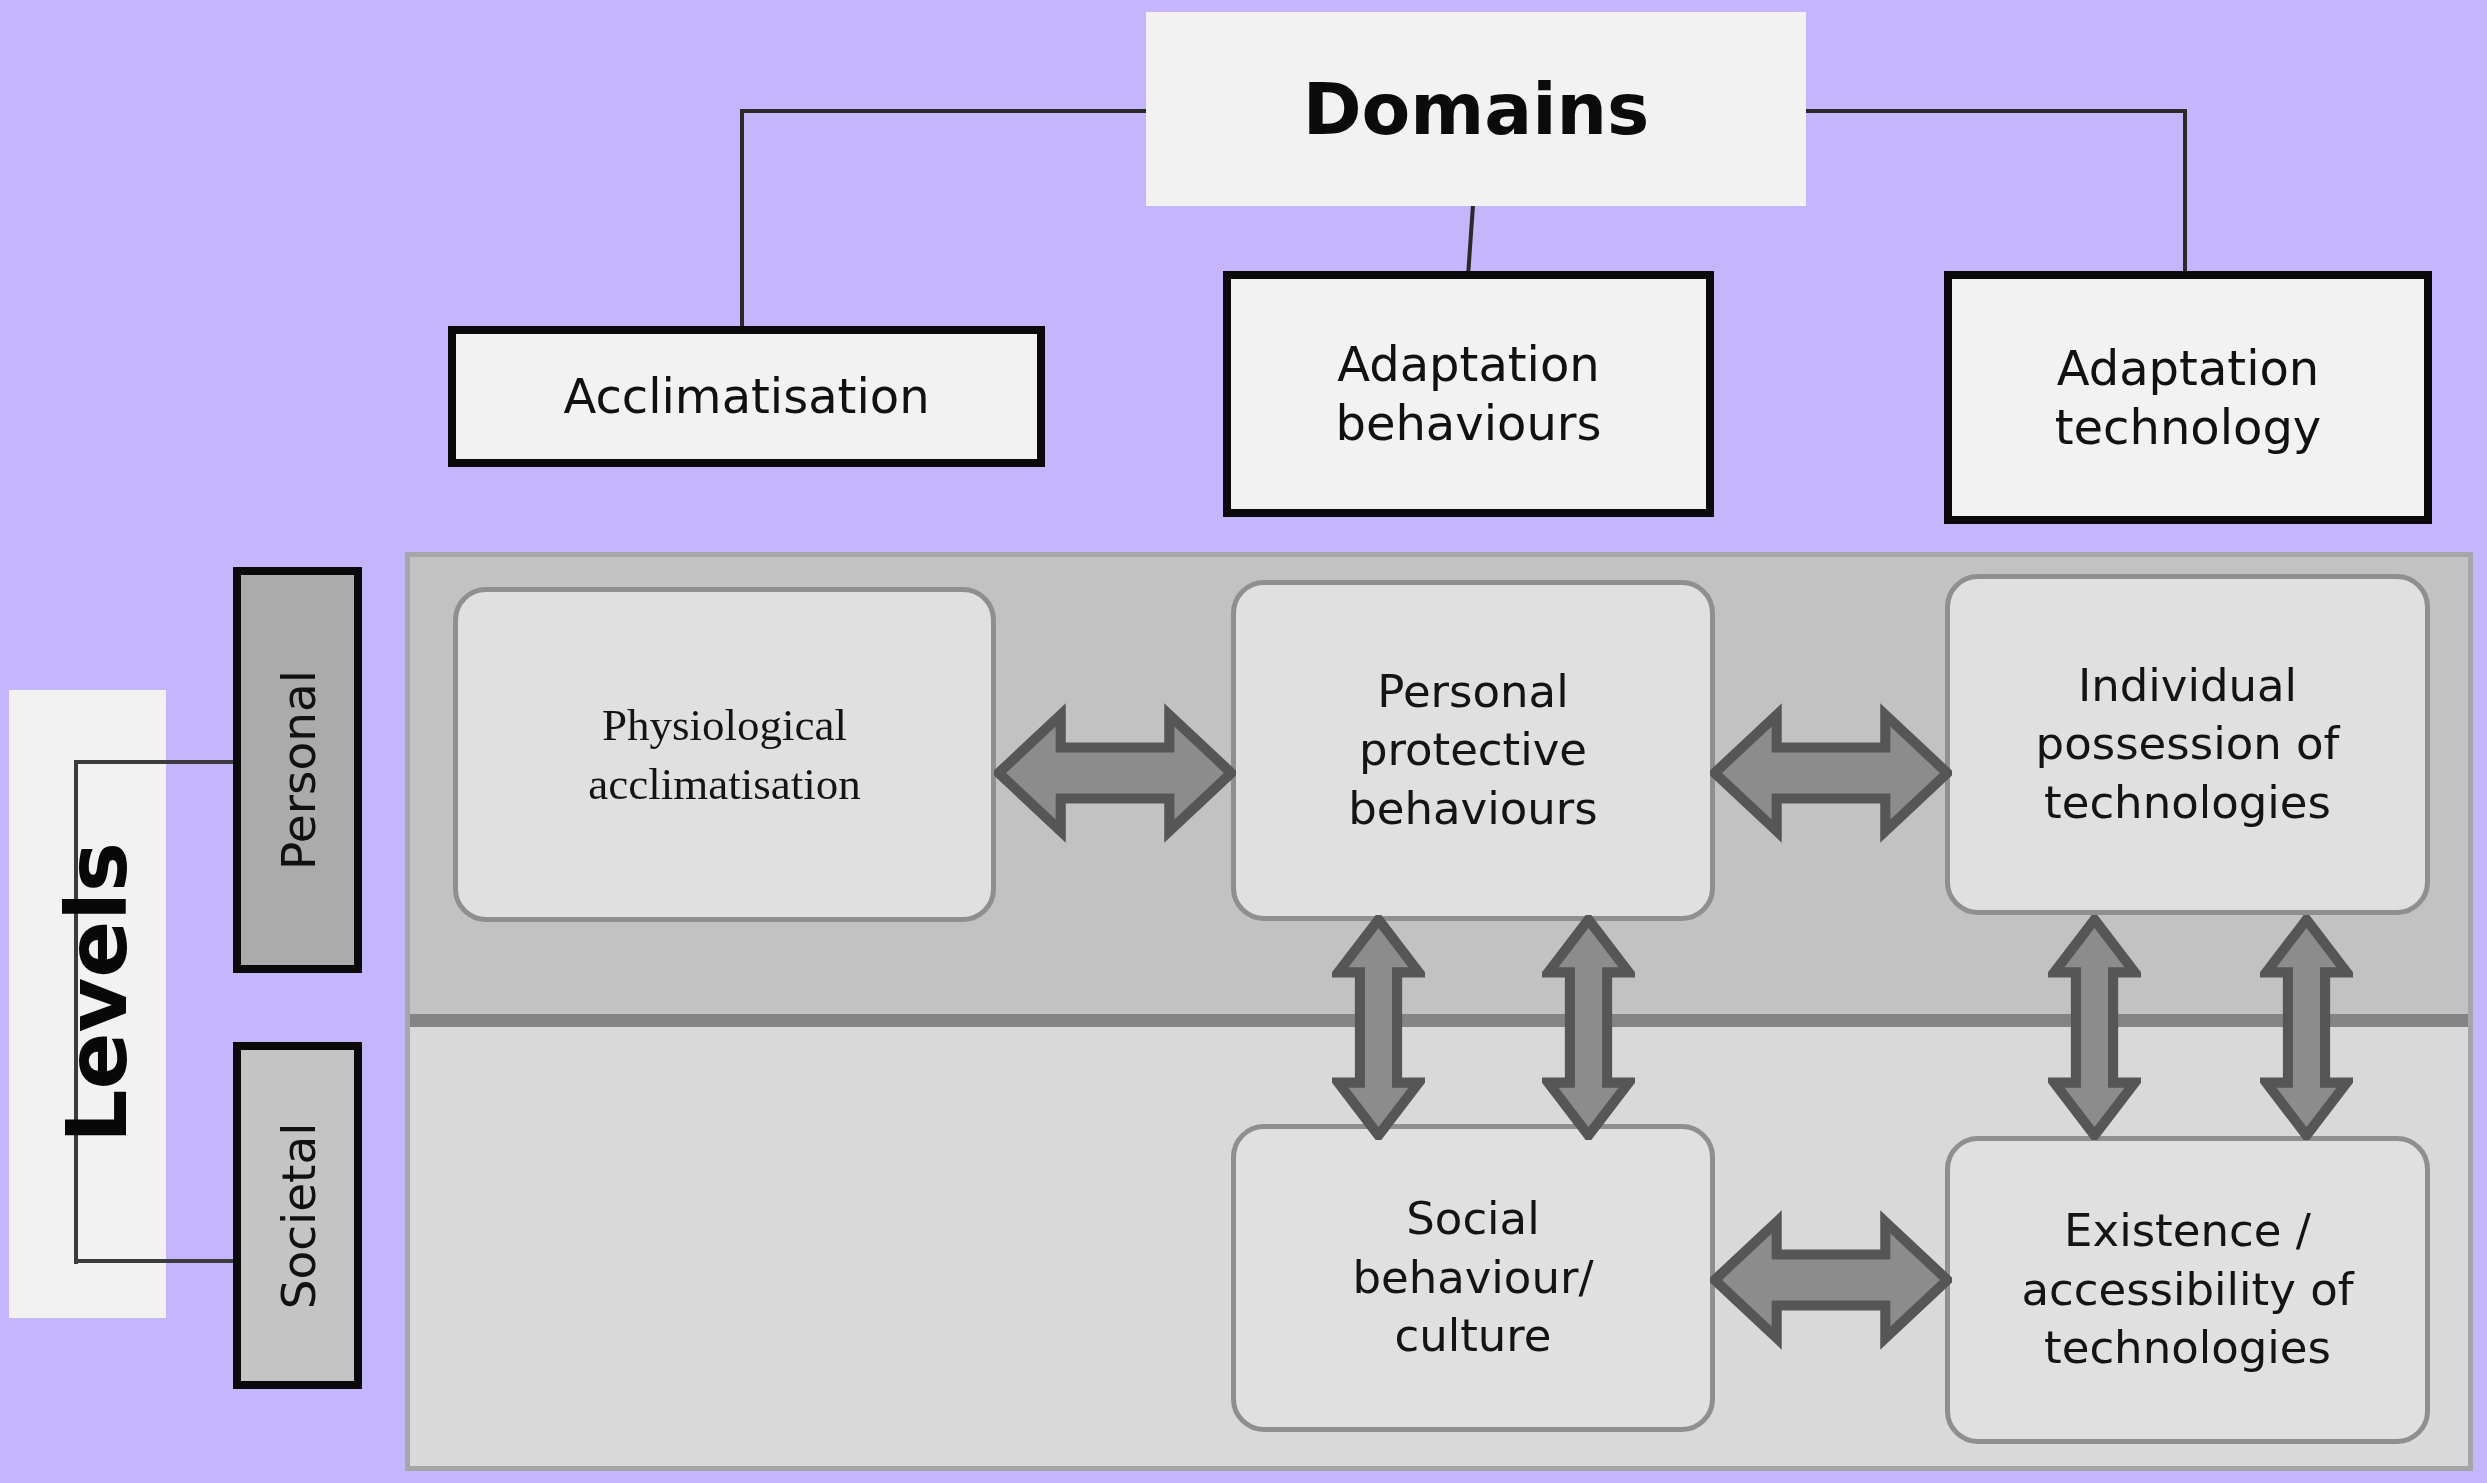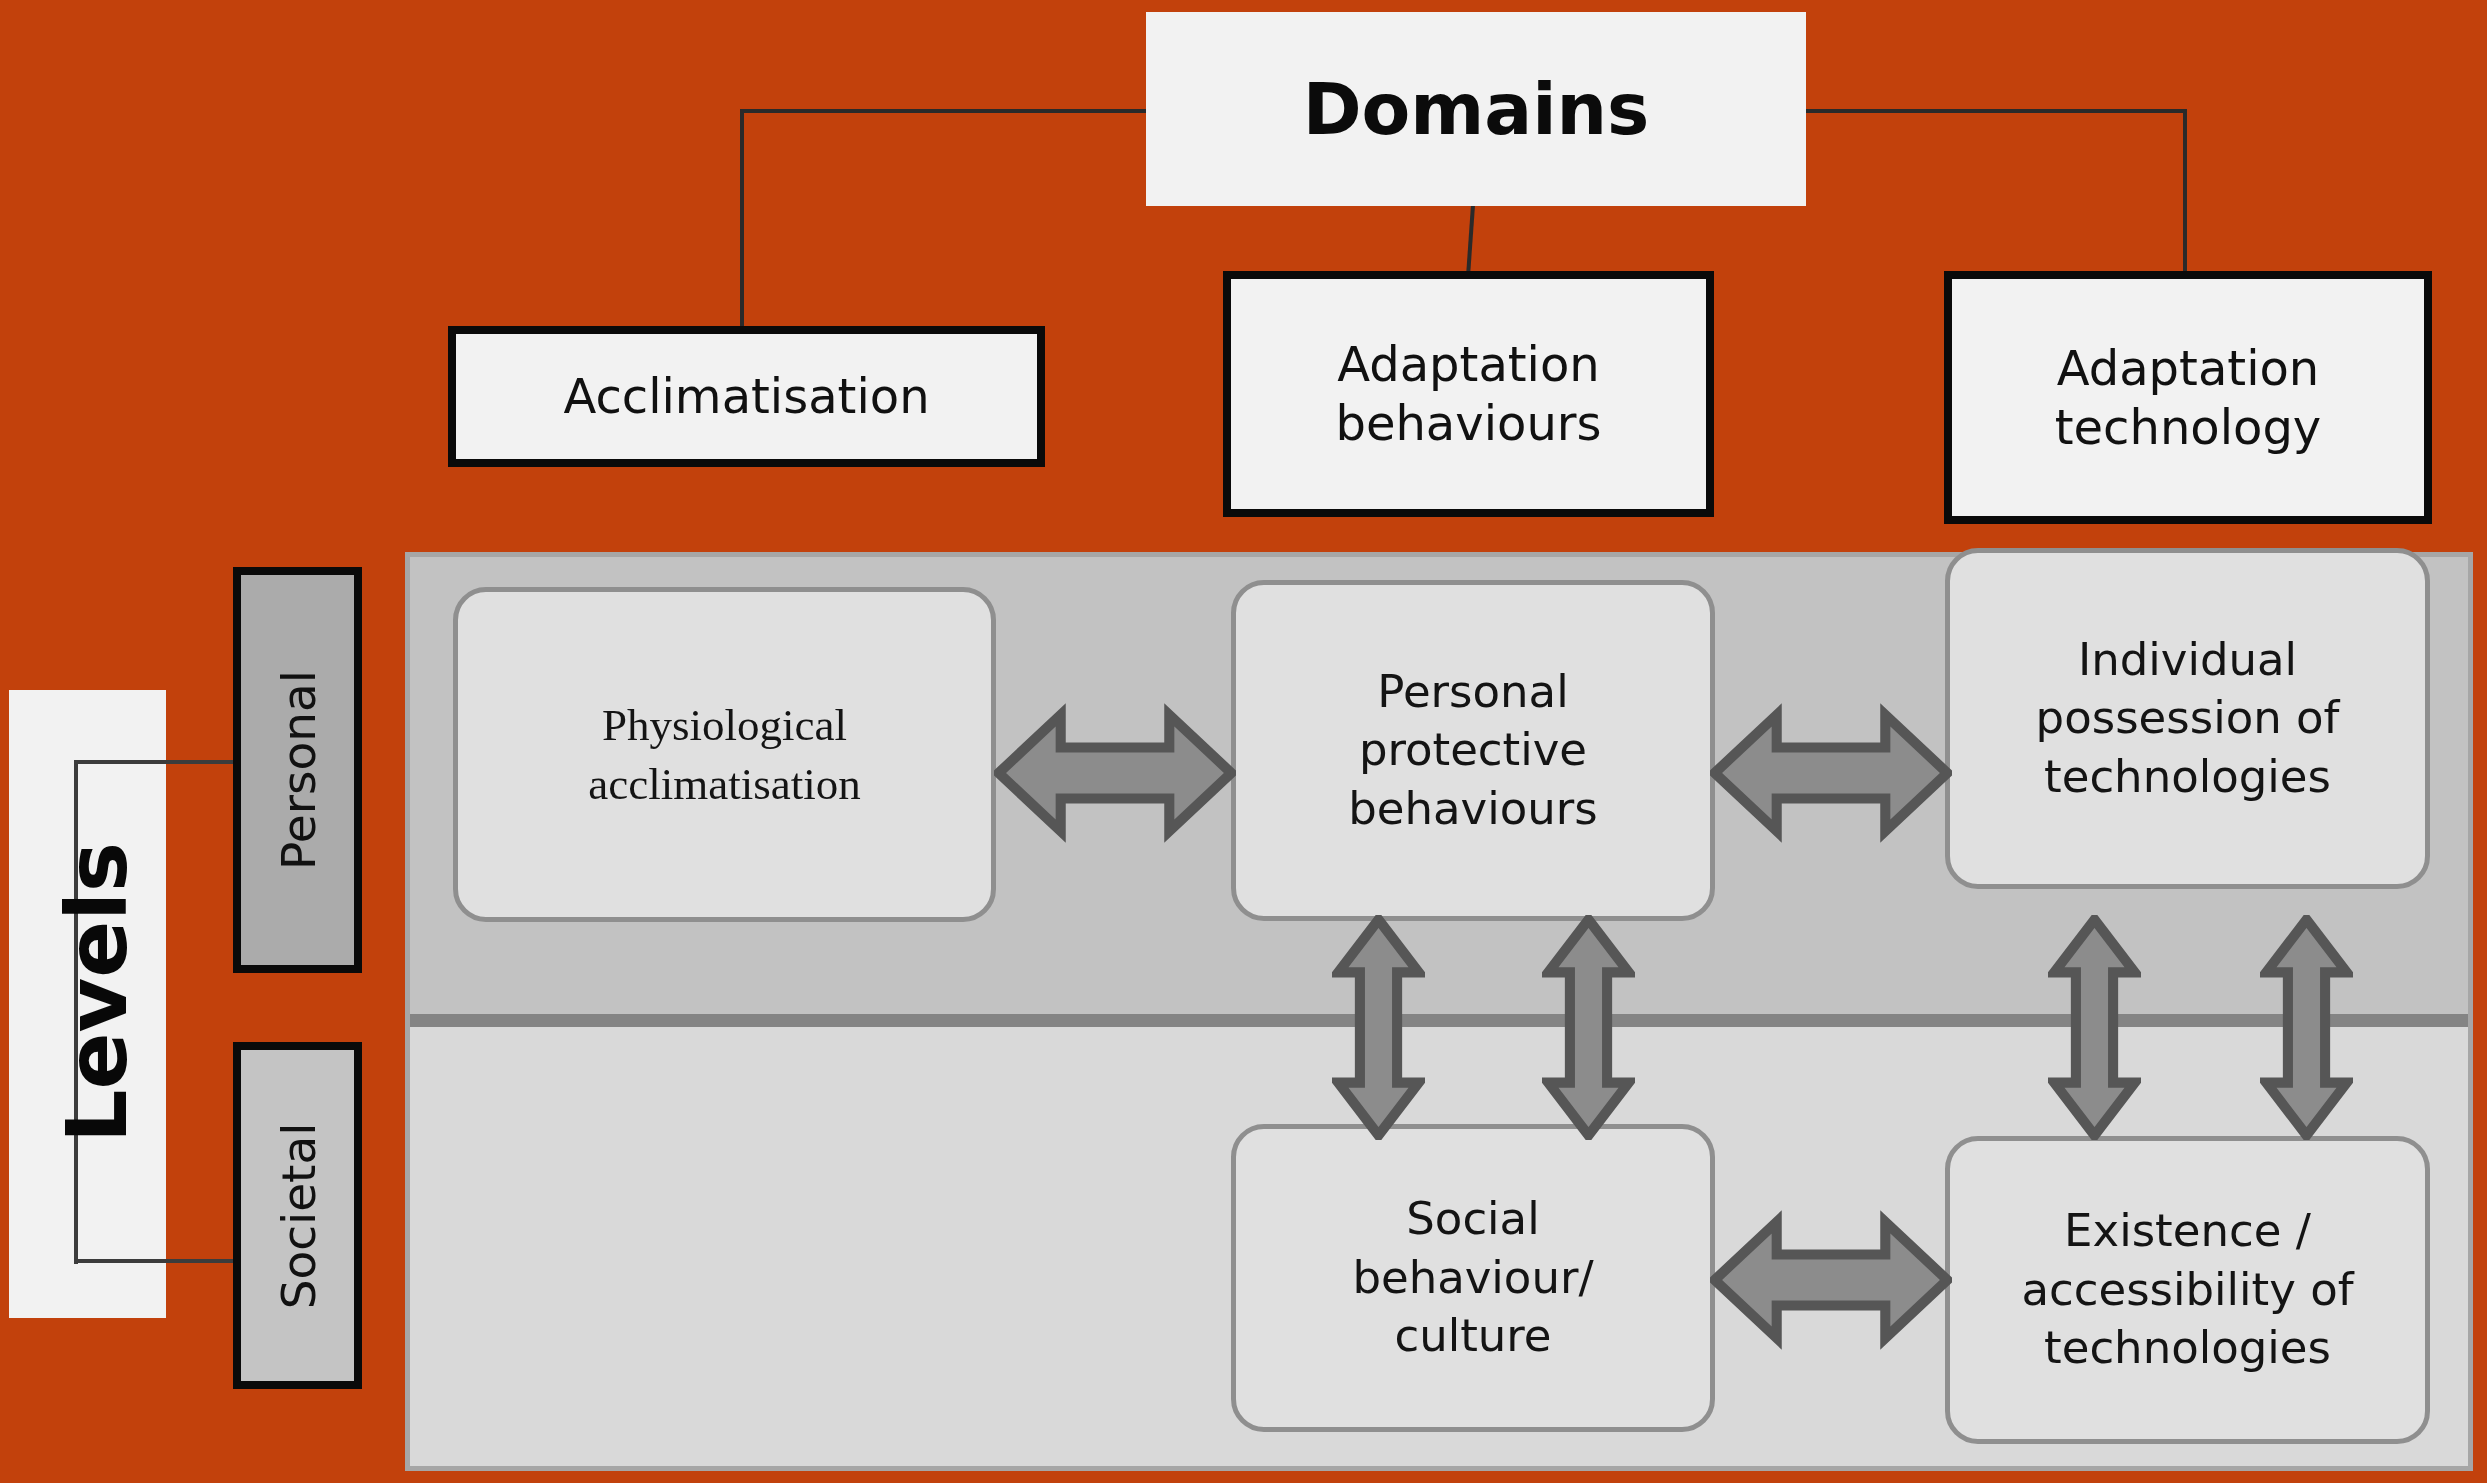--- a/index.html
+++ b/index.html
@@ -4,21 +4,21 @@
 <style>
   html, body {
     margin: 0;
     padding: 0;
     background: #ffffff;
   }
   #stage {
     position: relative;
     width: 2487px;
     height: 1483px;
-    background: #c2410c;
+    background: #c4b5fd;
     font-family: "DejaVu Sans", sans-serif;
     overflow: hidden;
   }
 
   
   .domains-box {
     position: absolute;
     left: 1146px;
     top: 12.4px;
     width: 660px;
@@ -149,21 +149,21 @@
     align-items: center;
     justify-content: center;
     text-align: center;
     font-size: 45px;
     line-height: 1.30;
     color: #141414;
     z-index: 5;
   }
   #node-phys     { left: 453px;  top: 587px;  width: 543px; height: 335px; font-family: Liberation Serif, serif; }
   #node-ppb      { left: 1231px; top: 580px;  width: 484px; height: 341px; }
-  #node-ipt      { left: 1945px; top: 548px;  width: 485px; height: 341px; }
+  #node-ipt      { left: 1945px; top: 574px;  width: 485px; height: 341px; }
   #node-social   { left: 1231px; top: 1124px; width: 484px; height: 308px; }
   #node-exist    { left: 1945px; top: 1136px; width: 485px; height: 308px; }
 
   
   .arrow { position: absolute; z-index: 6; }
   .arrow svg { display: block; width: 100%; height: 100%; }
 
   .arrow-h-1 { left: 994px; top: 701px;  width: 242px; height: 144px; }
   .arrow-h-2 { left: 1710px; top: 701px;  width: 242px; height: 144px; }
   .arrow-h-3 { left: 1710px; top: 1208px; width: 242px; height: 144px; }

